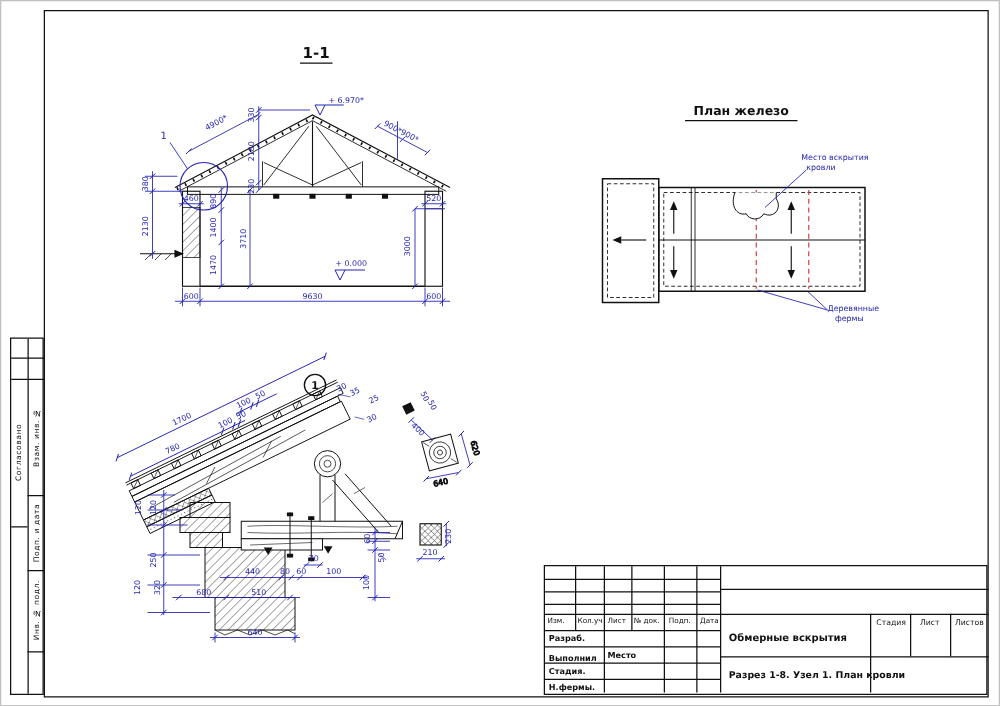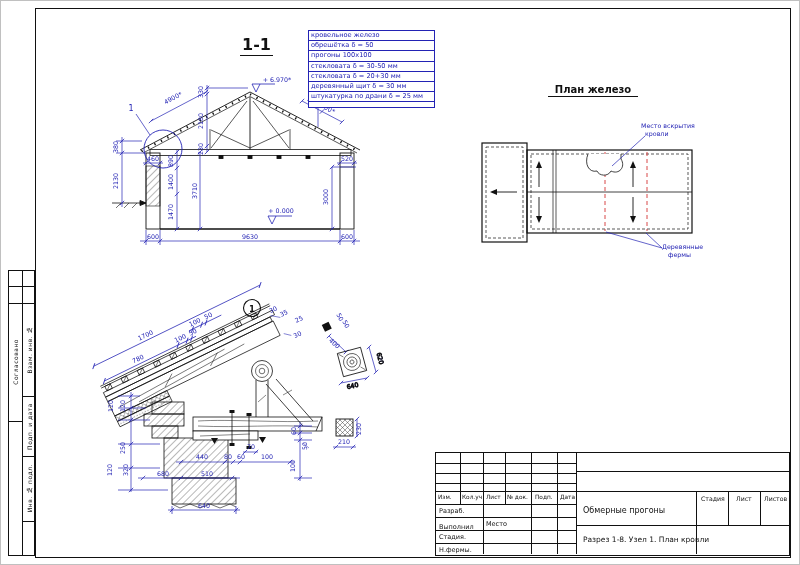--- a/index.html
+++ b/index.html
@@ -1,30 +1,30 @@
 <!DOCTYPE html>
 <html><head>
 <meta charset="utf-8">
 <style>
   html,body{margin:0;padding:0;background:#e9e9e9;font-family:"DejaVu Sans",sans-serif;}
   .sheet{position:relative;width:800px;height:565px;background:#fff;overflow:hidden;box-shadow:inset 0 0 0 1px #c0c0c0;}
   .abs{position:absolute;}
   .frame{border:1.6px solid #111;}
   svg text{font-family:"DejaVu Sans",sans-serif;}
   text.d{font-size:6.3px;fill:#2323b4;}
-  .title{font-weight:bold;color:#111;border-bottom:1.4px solid #111;padding:0 2px 1px 2px;font-size:16px;text-align:center;}
+  .title{font-weight:bold;color:#111;border-bottom:1.4px solid #111;padding:0 2px 1px 2px;font-size:12px;text-align:center;}
   .legend{border:1px solid #2323b4;background:#fff;}
   .legend .row{border-bottom:1px solid #2323b4;color:#2323b4;font-size:6.6px;line-height:9.2px;height:9.2px;padding-left:2px;white-space:nowrap;overflow:hidden;}
   .legend .row:last-child{border-bottom:none;height:5px;}
   .hl{position:absolute;background:#111;height:1px;}
   .vl{position:absolute;background:#111;width:1px;}
   .vt{writing-mode:vertical-rl;transform:rotate(180deg);font-size:6px;color:#111;letter-spacing:0.5px;}
   .vcell{position:absolute;display:flex;align-items:center;justify-content:center;}
   .stamptxt{position:absolute;font-size:6.5px;color:#111;white-space:nowrap;}
-  .b{font-weight:normal;text-align:right;}
+  .b{font-weight:bold;text-align:right;}
 </style>
 </head>
 <body>
 
 <div class="sheet">
 
   <div class="abs frame" style="left:35px;top:8px;width:754px;height:548px;"></div>
 
   <svg class="abs" width="800" height="565" viewBox="0 0 800 565" style="left:0;top:0;">
     <defs>
@@ -416,30 +416,20 @@
       <text class="d" x="296" y="431" transform="rotate(-90 296 431)">60</text>
       <text class="d" x="307" y="446" transform="rotate(-90 307 446)">50</text>
       <text class="d" x="295" y="466" transform="rotate(-90 295 466)">100</text>
     </g>
   </svg>
 
   <div class="abs title" style="left:240px;top:35px;">1-1</div>
 
   <div class="abs title" style="left:548px;top:84px;width:86px;font-size:10px;">План железо</div>
 
-  <div class="abs legend" style="left:308px;top:30px;width:125px;">
-    <div class="row">кровельное железо</div>
-    <div class="row">обрешётка δ = 50</div>
-    <div class="row">прогоны 100х100</div>
-    <div class="row">стекловата δ = 30-50 мм</div>
-    <div class="row">стекловата δ = 20+30 мм</div>
-    <div class="row">деревянный щит δ = 30 мм</div>
-    <div class="row">штукатурка по драни δ = 25 мм</div>
-    <div class="row"></div>
-  </div>
 
   <div class="abs" style="left:435px;top:452px;width:355px;height:104px;border:1.6px solid #111;box-sizing:border-box;">
 
     <div class="hl" style="left:0;top:10px;width:140px;"></div>
     <div class="hl" style="left:0;top:20px;width:140px;"></div>
     <div class="hl" style="left:0;top:30px;width:140px;"></div>
     <div class="hl" style="left:0;top:38px;width:140px;"></div>
     <div class="hl" style="left:0;top:51px;width:140px;"></div>
     <div class="hl" style="left:0;top:64px;width:140px;"></div>
     <div class="hl" style="left:0;top:77px;width:140px;"></div>
@@ -465,21 +455,21 @@
     <div class="stamptxt" style="left:71px;top:41px;font-size:5.8px;">№ док.</div>
     <div class="stamptxt" style="left:99px;top:41px;font-size:5.8px;">Подп.</div>
     <div class="stamptxt" style="left:124px;top:41px;font-size:5.8px;">Дата</div>
 
     <div class="stamptxt b" style="left:3px;top:54px;">Разраб.</div>
     <div class="stamptxt b" style="left:3px;top:70px;">Выполнил</div>
     <div class="stamptxt b" style="left:50px;top:67px;">Место</div>
     <div class="stamptxt b" style="left:3px;top:80px;">Стадия.</div>
     <div class="stamptxt b" style="left:3px;top:93px;">Н.фермы.</div>
 
-    <div class="stamptxt b" style="left:147px;top:53px;font-size:8px;">Обмерные прогоны</div>
+    <div class="stamptxt b" style="left:147px;top:53px;font-size:8px;">Обмерные вскрытия</div>
     <div class="stamptxt b" style="left:147px;top:82px;font-size:7.5px;">Разрез 1-8. Узел 1. План кровли</div>
 
     <div class="stamptxt" style="left:265px;top:42px;font-size:6.2px;">Стадия</div>
     <div class="stamptxt" style="left:300px;top:42px;font-size:6.2px;">Лист</div>
     <div class="stamptxt" style="left:328px;top:42px;font-size:6.2px;">Листов</div>
   </div>
 
   <div class="abs" style="left:8px;top:270px;width:27px;height:286px;border:1.2px solid #111;box-sizing:border-box;">
     <div class="vl" style="left:13px;top:0;height:284px;"></div>
     <div class="hl" style="left:0;top:15px;width:27px;"></div>

